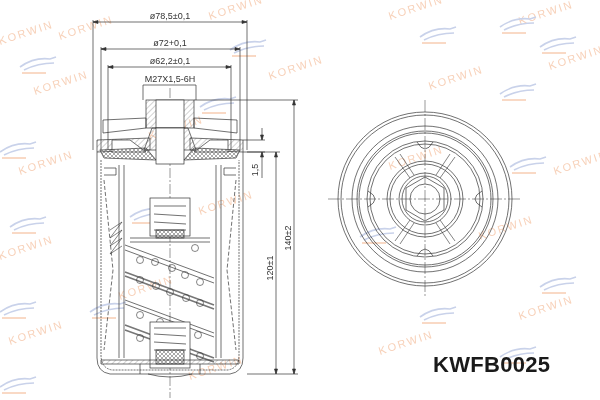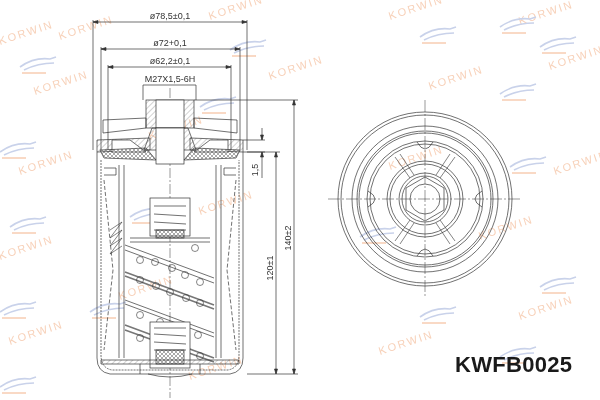--- a/index.html
+++ b/index.html
@@ -1,19 +1,19 @@
 <!DOCTYPE html>
 <html><head>
 <meta charset="utf-8">
 <style>
   html,body{margin:0;padding:0;background:#fff;}
   #stage{position:relative;width:600px;height:400px;overflow:hidden;background:#fff;font-family:"Liberation Sans",sans-serif;}
   svg{position:absolute;left:0;top:0;}
   .dim{font-family:"Liberation Sans",sans-serif;font-size:9px;fill:#333;}
-  .part-number{position:absolute;left:455px;top:352px;font-family:"Liberation Sans",sans-serif;font-weight:bold;font-size:22px;color:#1a1a1a;letter-spacing:0.3px;}
+  .part-number{position:absolute;left:433px;top:352px;font-family:"Liberation Sans",sans-serif;font-weight:bold;font-size:22px;color:#1a1a1a;letter-spacing:0.3px;}
   .wm{font-family:"Liberation Sans",sans-serif;font-size:11px;letter-spacing:2px;fill:#f6c9ad;opacity:0.85;}
 </style>
 </head>
 <body>
 
 <div id="stage">
 
 <svg width="600" height="400" viewBox="0 0 600 400">
   <defs>
     <pattern id="hatch" width="4" height="4" patternUnits="userSpaceOnUse" patternTransform="rotate(45)">

